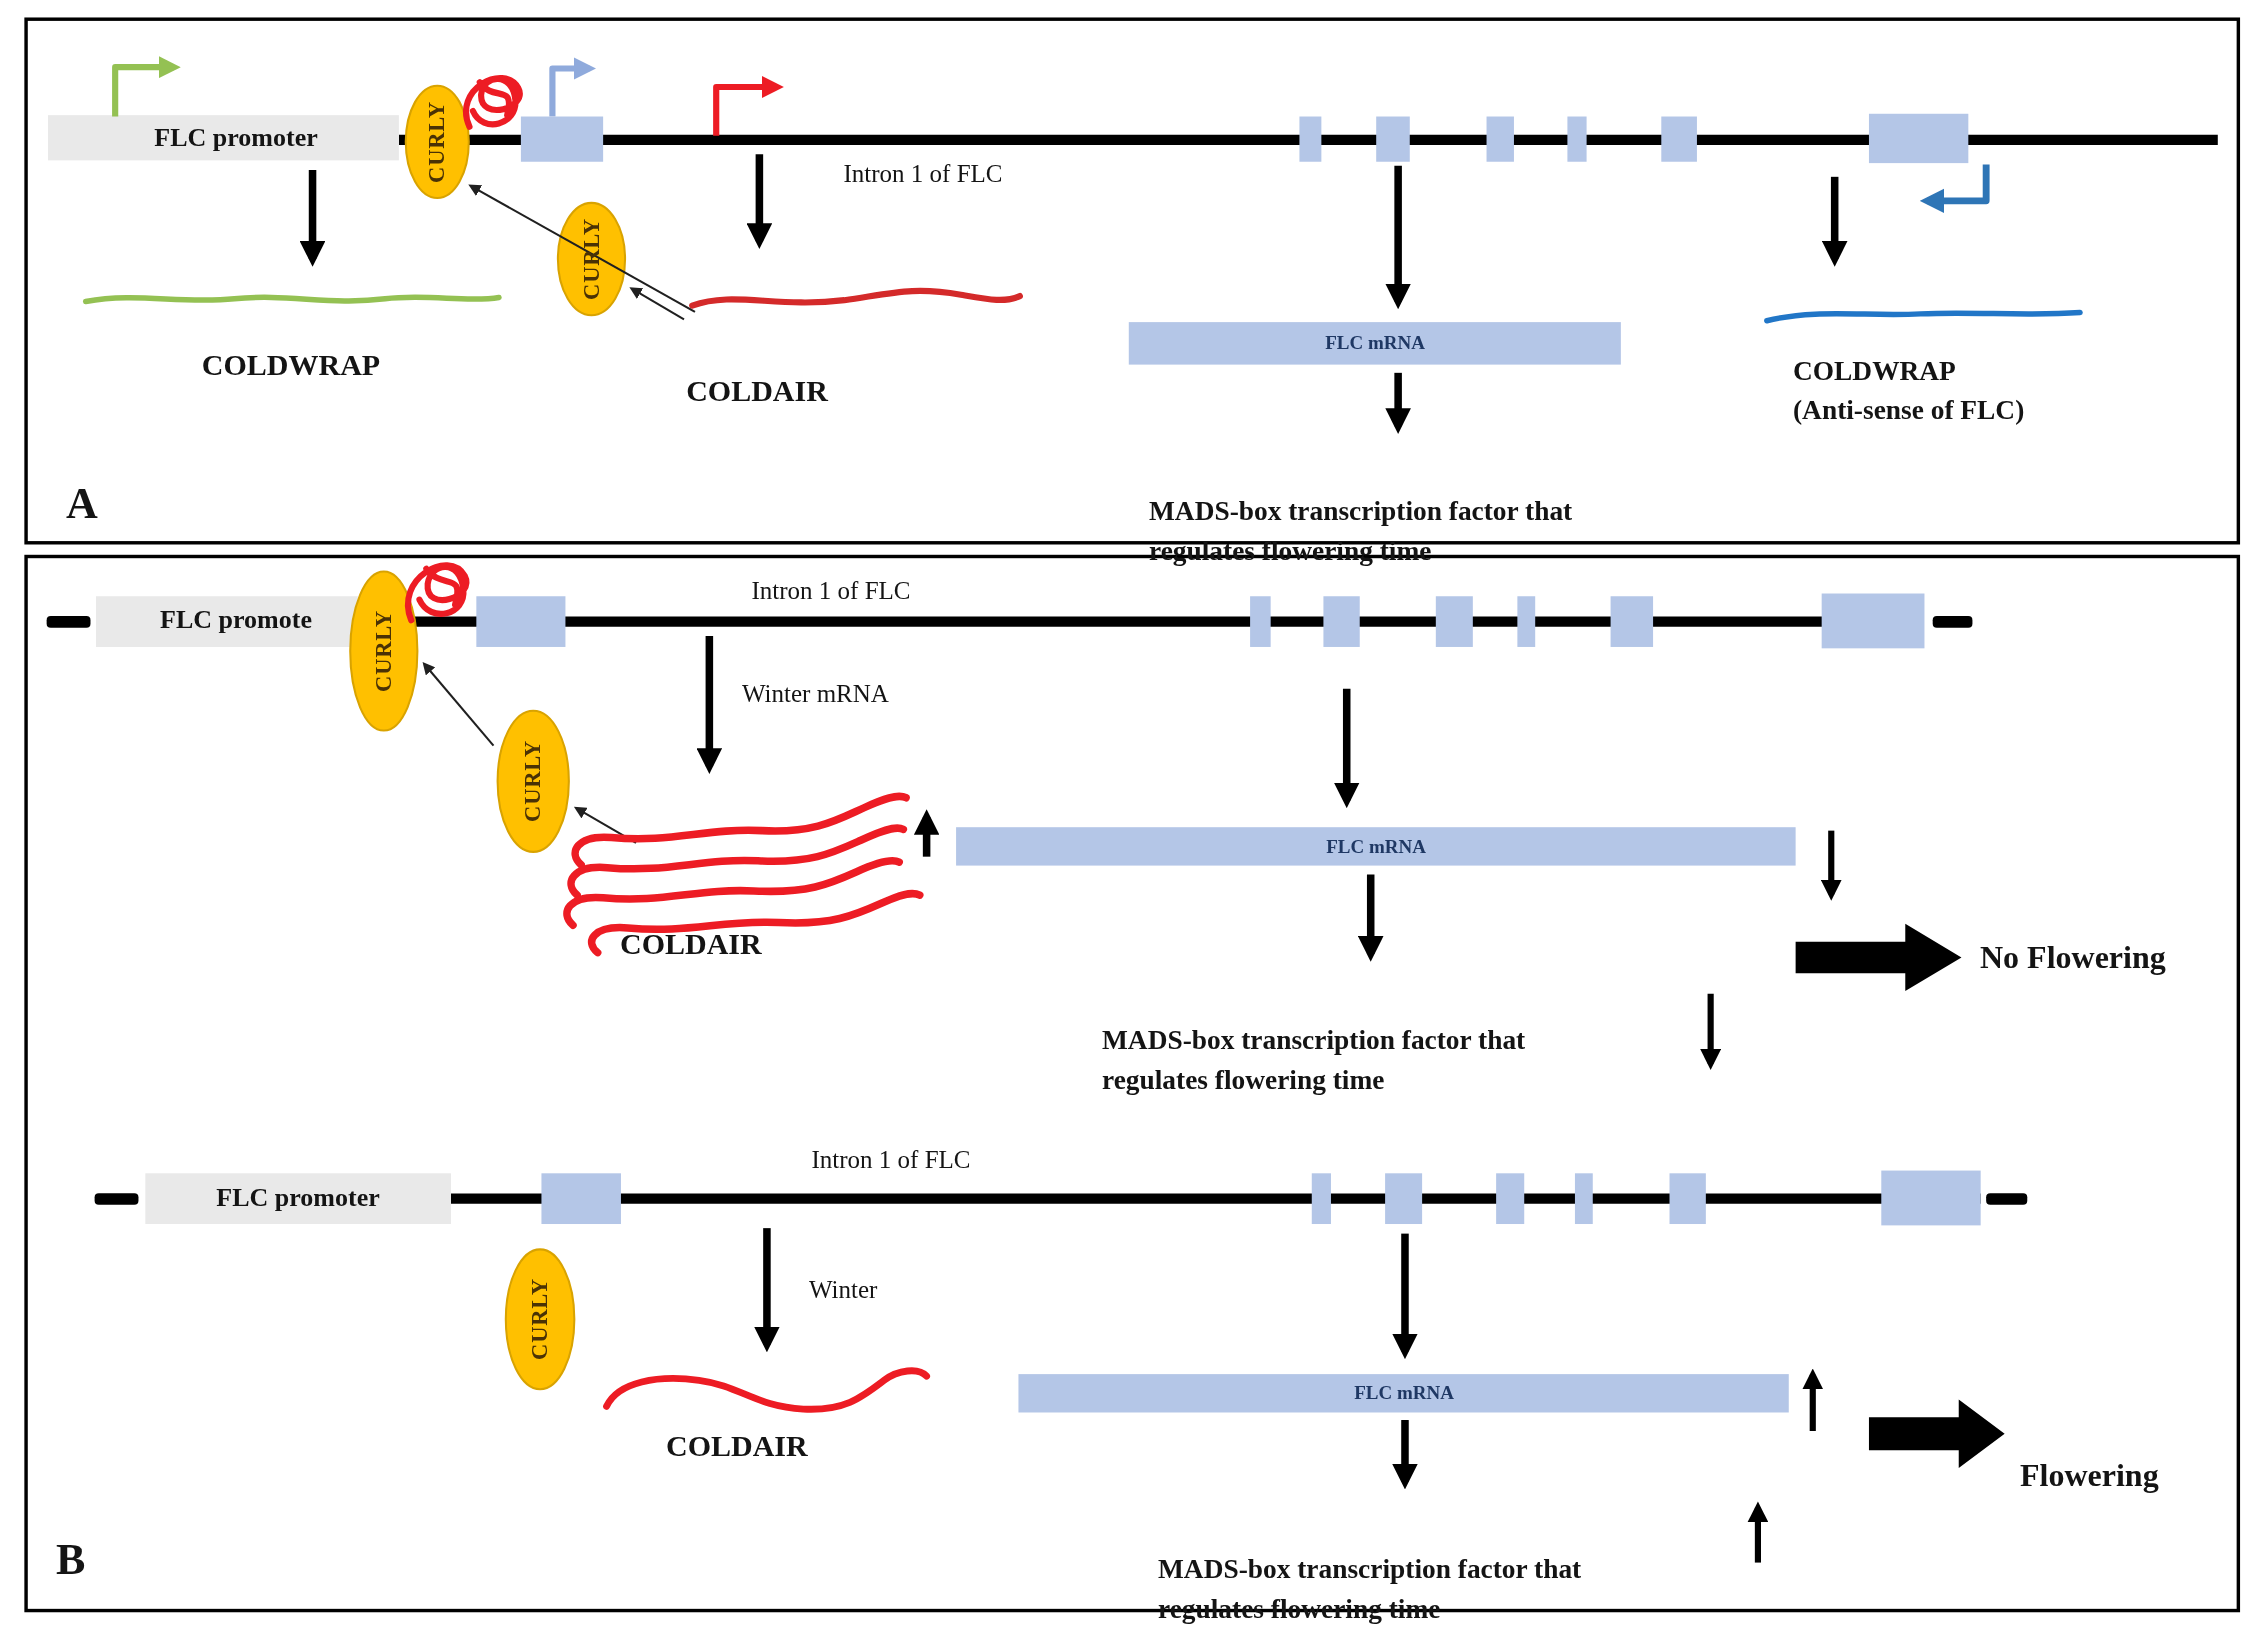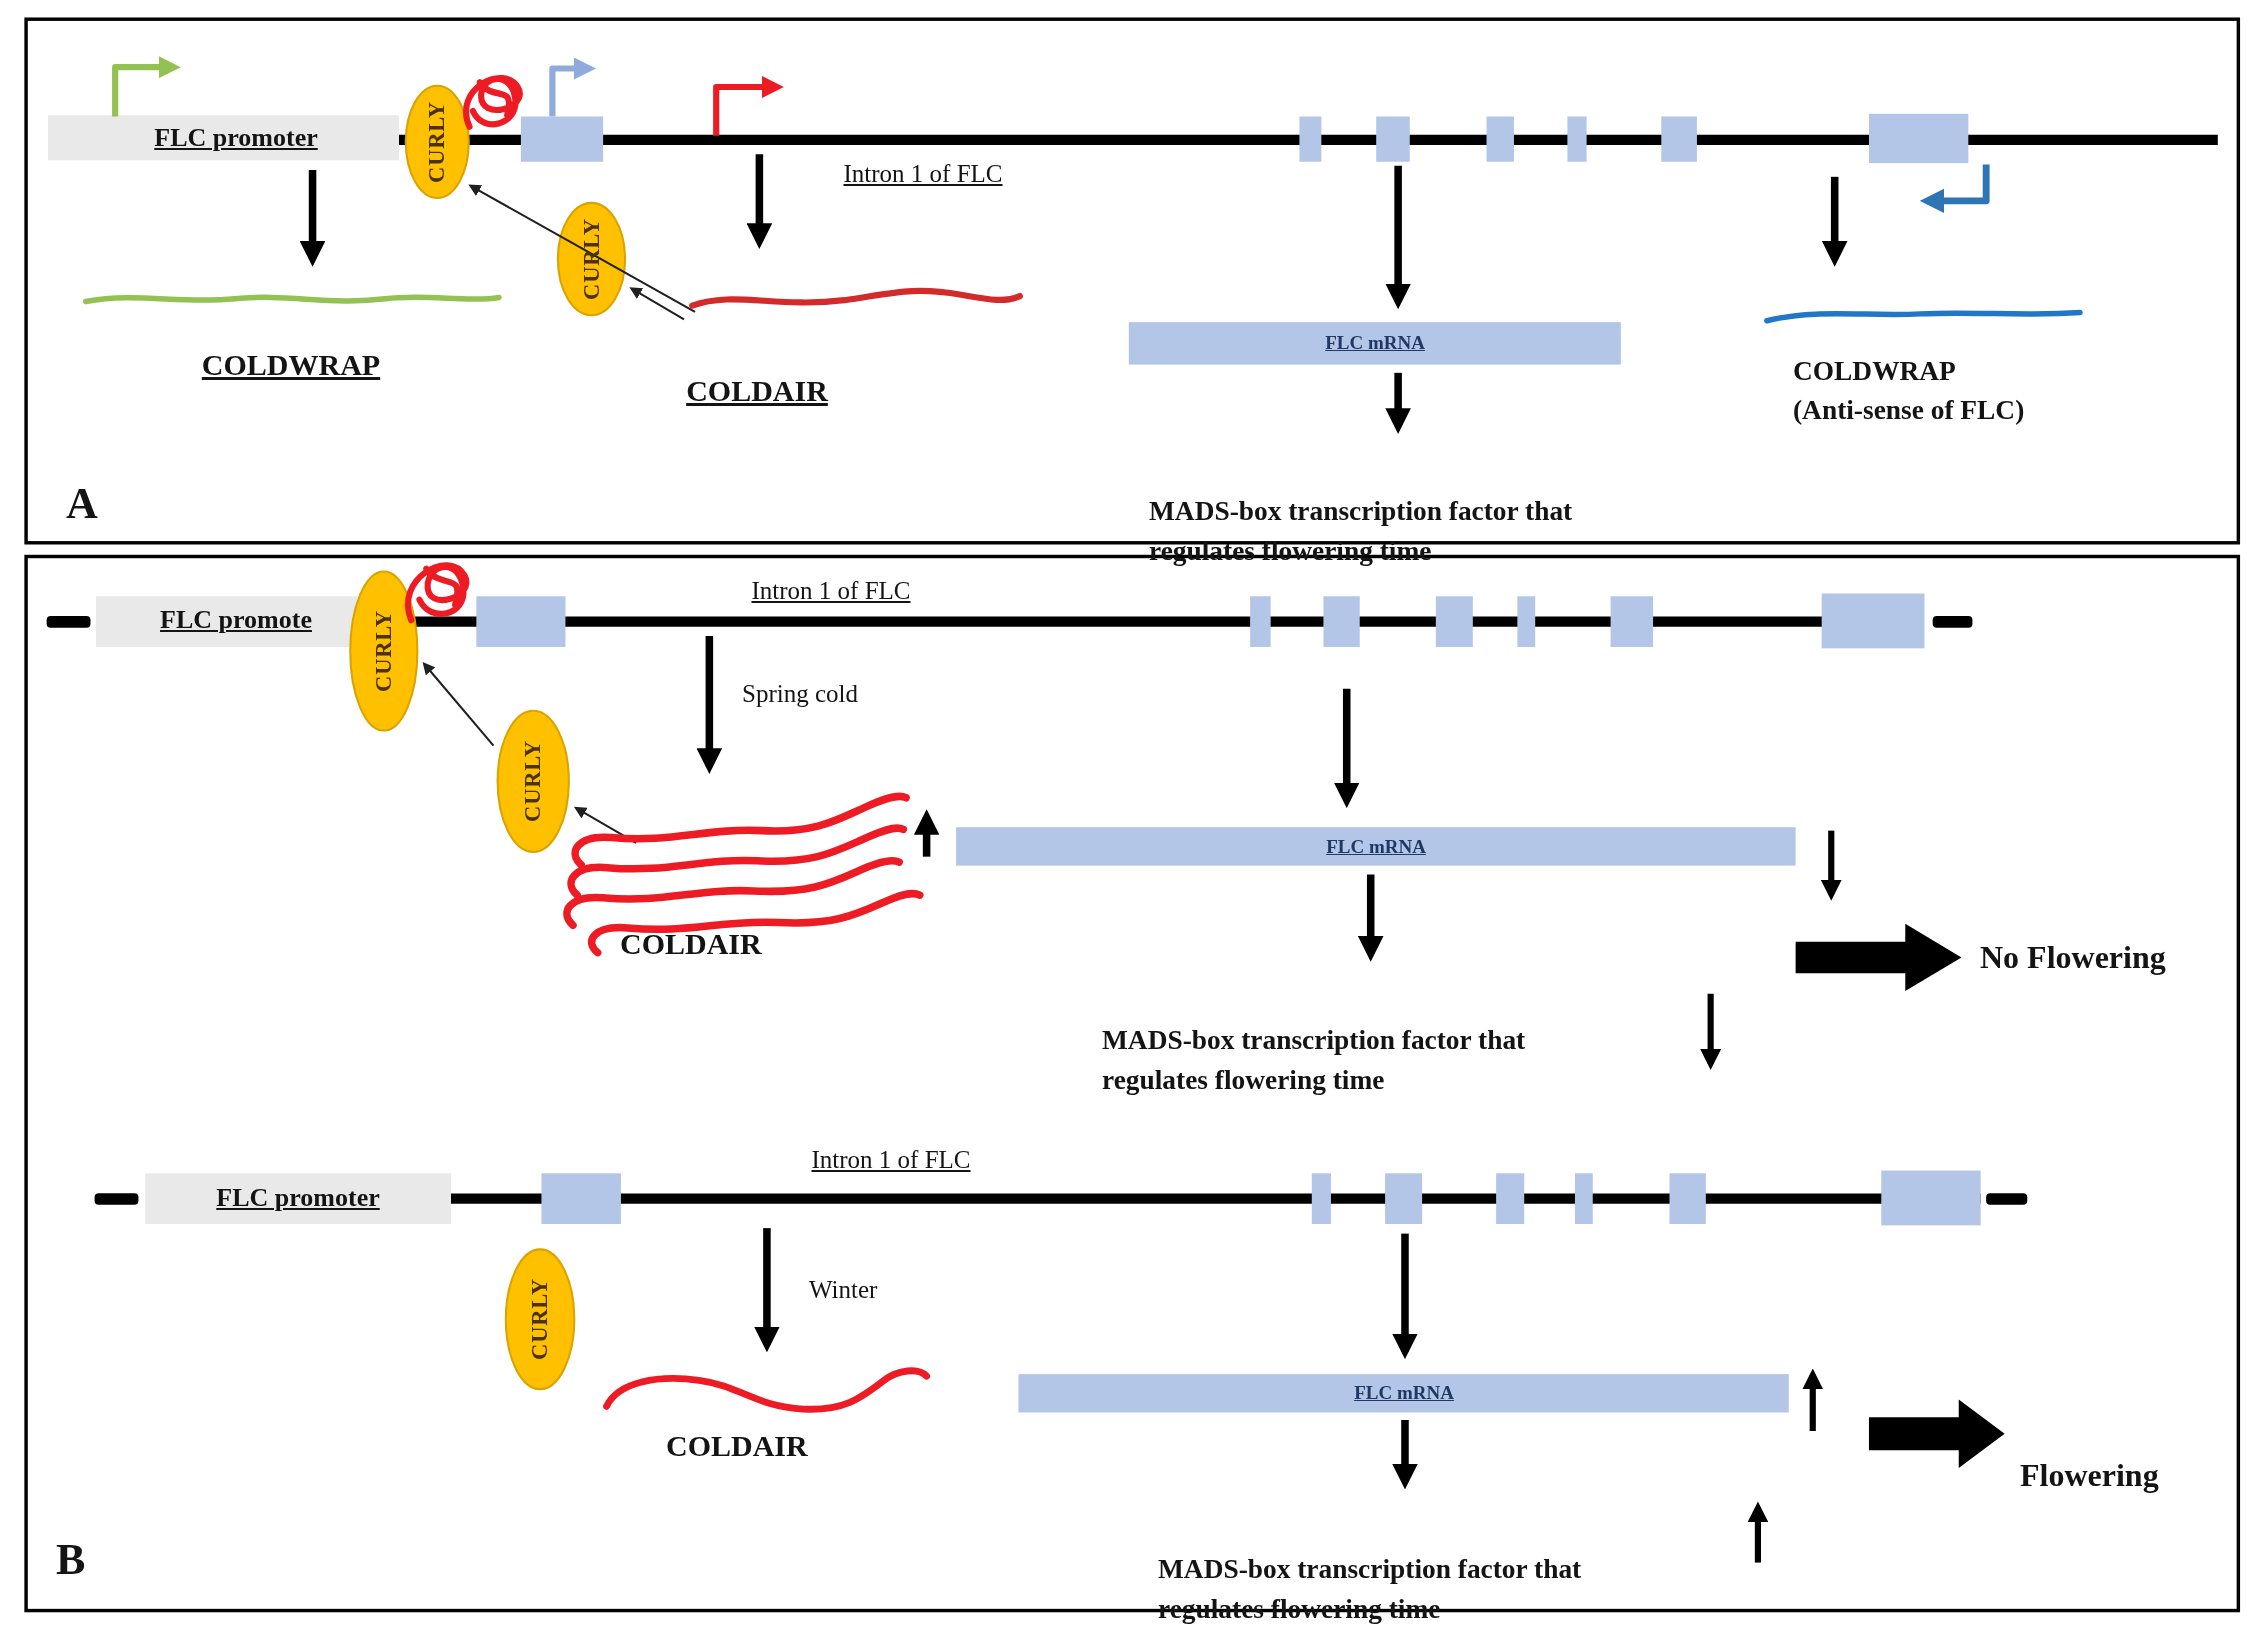--- a/index.html
+++ b/index.html
@@ -5,21 +5,21 @@
   html,body{margin:0;padding:0;background:#ffffff;}
   #canvas{
     position:relative;
     width:2261px;height:1627px;
     background:#ffffff;
     font-family:"Liberation Serif","DejaVu Serif",serif;
     overflow:hidden;
   }
   svg{position:absolute;left:0;top:0;}
   .txt{position:absolute;color:#141414;white-space:nowrap;}
-  .ctr{transform:translate(-50%,-50%);text-decoration:underline;}
+  .ctr{transform:translate(-50%,-50%);}
   .b{font-weight:bold;}
   .navy{color:#1F3864;}
   .s38{font-size:26px;}
   .s36{font-size:25px;}
   .s40{font-size:27.4px;}
   .s42{font-size:19px;}
   .s44{font-size:30px;}
   .s46{font-size:32px;}
   .s64{font-size:44px;}
   .mads{line-height:40px;font-size:27.4px;font-weight:bold;white-space:nowrap;margin-top:44px;}
@@ -190,21 +190,21 @@
     <div>regulates flowering time</div>
   </div>
   <div class="txt b s40" style="left:1793px;top:356px;">COLDWRAP</div>
   <div class="txt b s40" style="left:1793px;top:395px;">(Anti-sense of FLC)</div>
   <div class="txt b s64" style="left:66px;top:478px;">A</div>
 
   <div class="txt b s38 ctr" style="left:236px;top:620px;">FLC promote</div>
   <div class="curly" style="left:384px;top:651px;">CURLY</div>
   <div class="curly" style="left:533px;top:781px;">CURLY</div>
   <div class="txt s36 ctr" style="left:831px;top:591px;">Intron 1 of FLC</div>
-  <div class="txt s36" style="left:742px;top:680px;">Spring cold</div>
+  <div class="txt s36" style="left:742px;top:680px;">Winter mRNA</div>
   <div class="txt b s44" style="left:620px;top:927px;">COLDAIR</div>
   <div class="txt b s42 ctr navy" style="left:1376px;top:847px;">FLC mRNA</div>
   <div class="txt mads" style="left:1102px;top:976px;">
     <div>MADS-box transcription factor that</div>
     <div>regulates flowering time</div>
   </div>
   <div class="txt b s46" style="left:1980px;top:939px;">No Flowering</div>
 
   <div class="txt b s38 ctr" style="left:298px;top:1198px;">FLC promoter</div>
   <div class="curly" style="left:540px;top:1319px;">CURLY</div>

